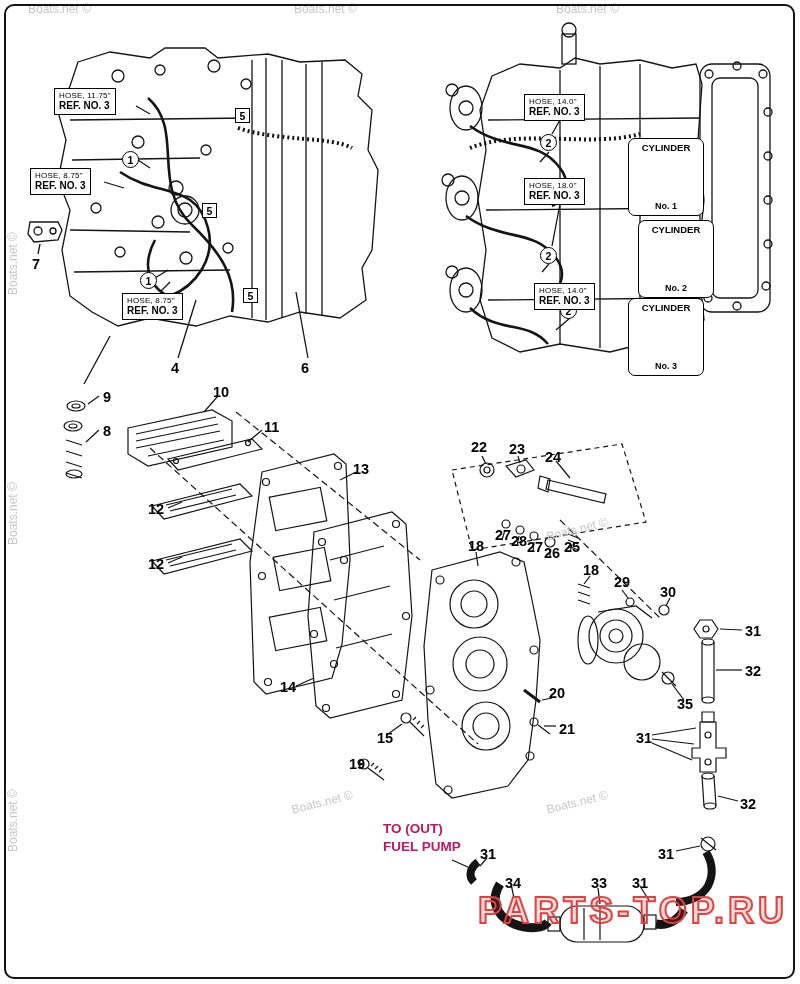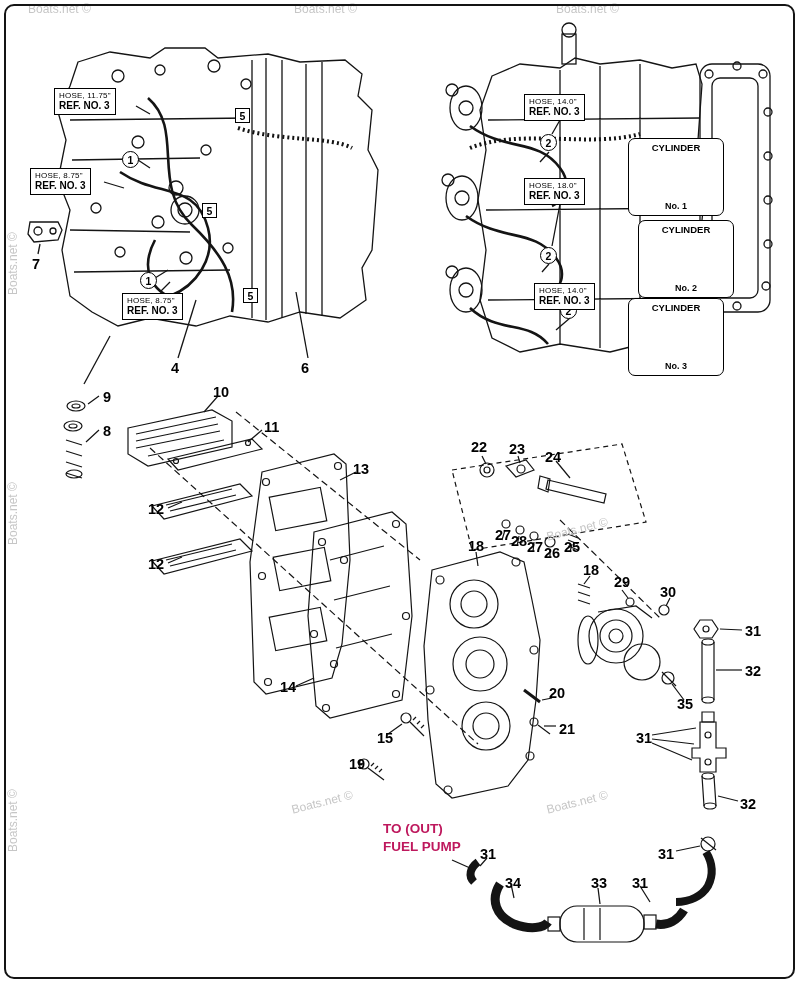--- a/index.html
+++ b/index.html
@@ -11,21 +11,21 @@
   #overlay { position:absolute; left:0; top:0; width:800px; height:984px; }
   .wm { position:absolute; color:#c6c6c6; font-size:12px; white-space:nowrap; transform-origin:left top; }
   .callout { position:absolute; font-weight:bold; font-size:14.5px; color:#000; line-height:1; }
   .circled { position:absolute; width:17px; height:17px; border:1.6px solid #000; border-radius:50%;
              font-size:10.5px; font-weight:bold; display:flex; align-items:center; justify-content:center; background:#fff; }
   .boxed { position:absolute; width:15px; height:15px; border:1.6px solid #000;
            font-size:10.5px; font-weight:bold; display:flex; align-items:center; justify-content:center; background:#fff; }
   .hose-label { position:absolute; border:1.5px solid #000; background:#fff; padding:2px 4px; line-height:1.15; }
   .hose-label .l1 { font-size:8px; letter-spacing:.2px; }
   .hose-label .l2 { font-size:10px; font-weight:bold; }
-  .cyl-label { position:absolute; border:1.5px solid #000; border-radius:7px; background:#fff; width:96px;
+  .cyl-label { position:absolute; border:1.5px solid #000; border-radius:7px; background:#fff; width:76px;
                padding:3px 0; text-align:center; line-height:1.2; }
   .cyl-label .l1 { font-size:9.5px; font-weight:bold; }
   .cyl-label .l2 { font-size:9px; font-weight:bold;margin-top:48px; }
   .fuelpump { position:absolute; left:383px; top:820px; font-size:13.5px; font-weight:bold; line-height:1.35; color:#be185d; }
   .footer-watermark { position:absolute; left:492px; top:884px; font-size:11px; letter-spacing:1px; color:#a0a0a0; white-space:nowrap; }
   .footer-logo { position:absolute; left:478px; top:890px; font-size:36px; font-weight:800; letter-spacing:4px;
                  color:rgba(226,60,60,0.18); -webkit-text-stroke:2px #df4040; white-space:nowrap; }
 </style>
 </head>
 <body>
@@ -344,15 +344,16 @@
         <div class="l1">CYLINDER</div>
         <div class="l2">No. 3</div>
       </div>
     </div>
 
   <div class="fuelpump">
     <div>TO (OUT)</div>
     <div>FUEL PUMP</div>
   </div>
 
+  <div class="footer-logo">PARTS-TOP.RU</div>
 
   <div class="frame"></div>
 </div>
 
 </body></html>

